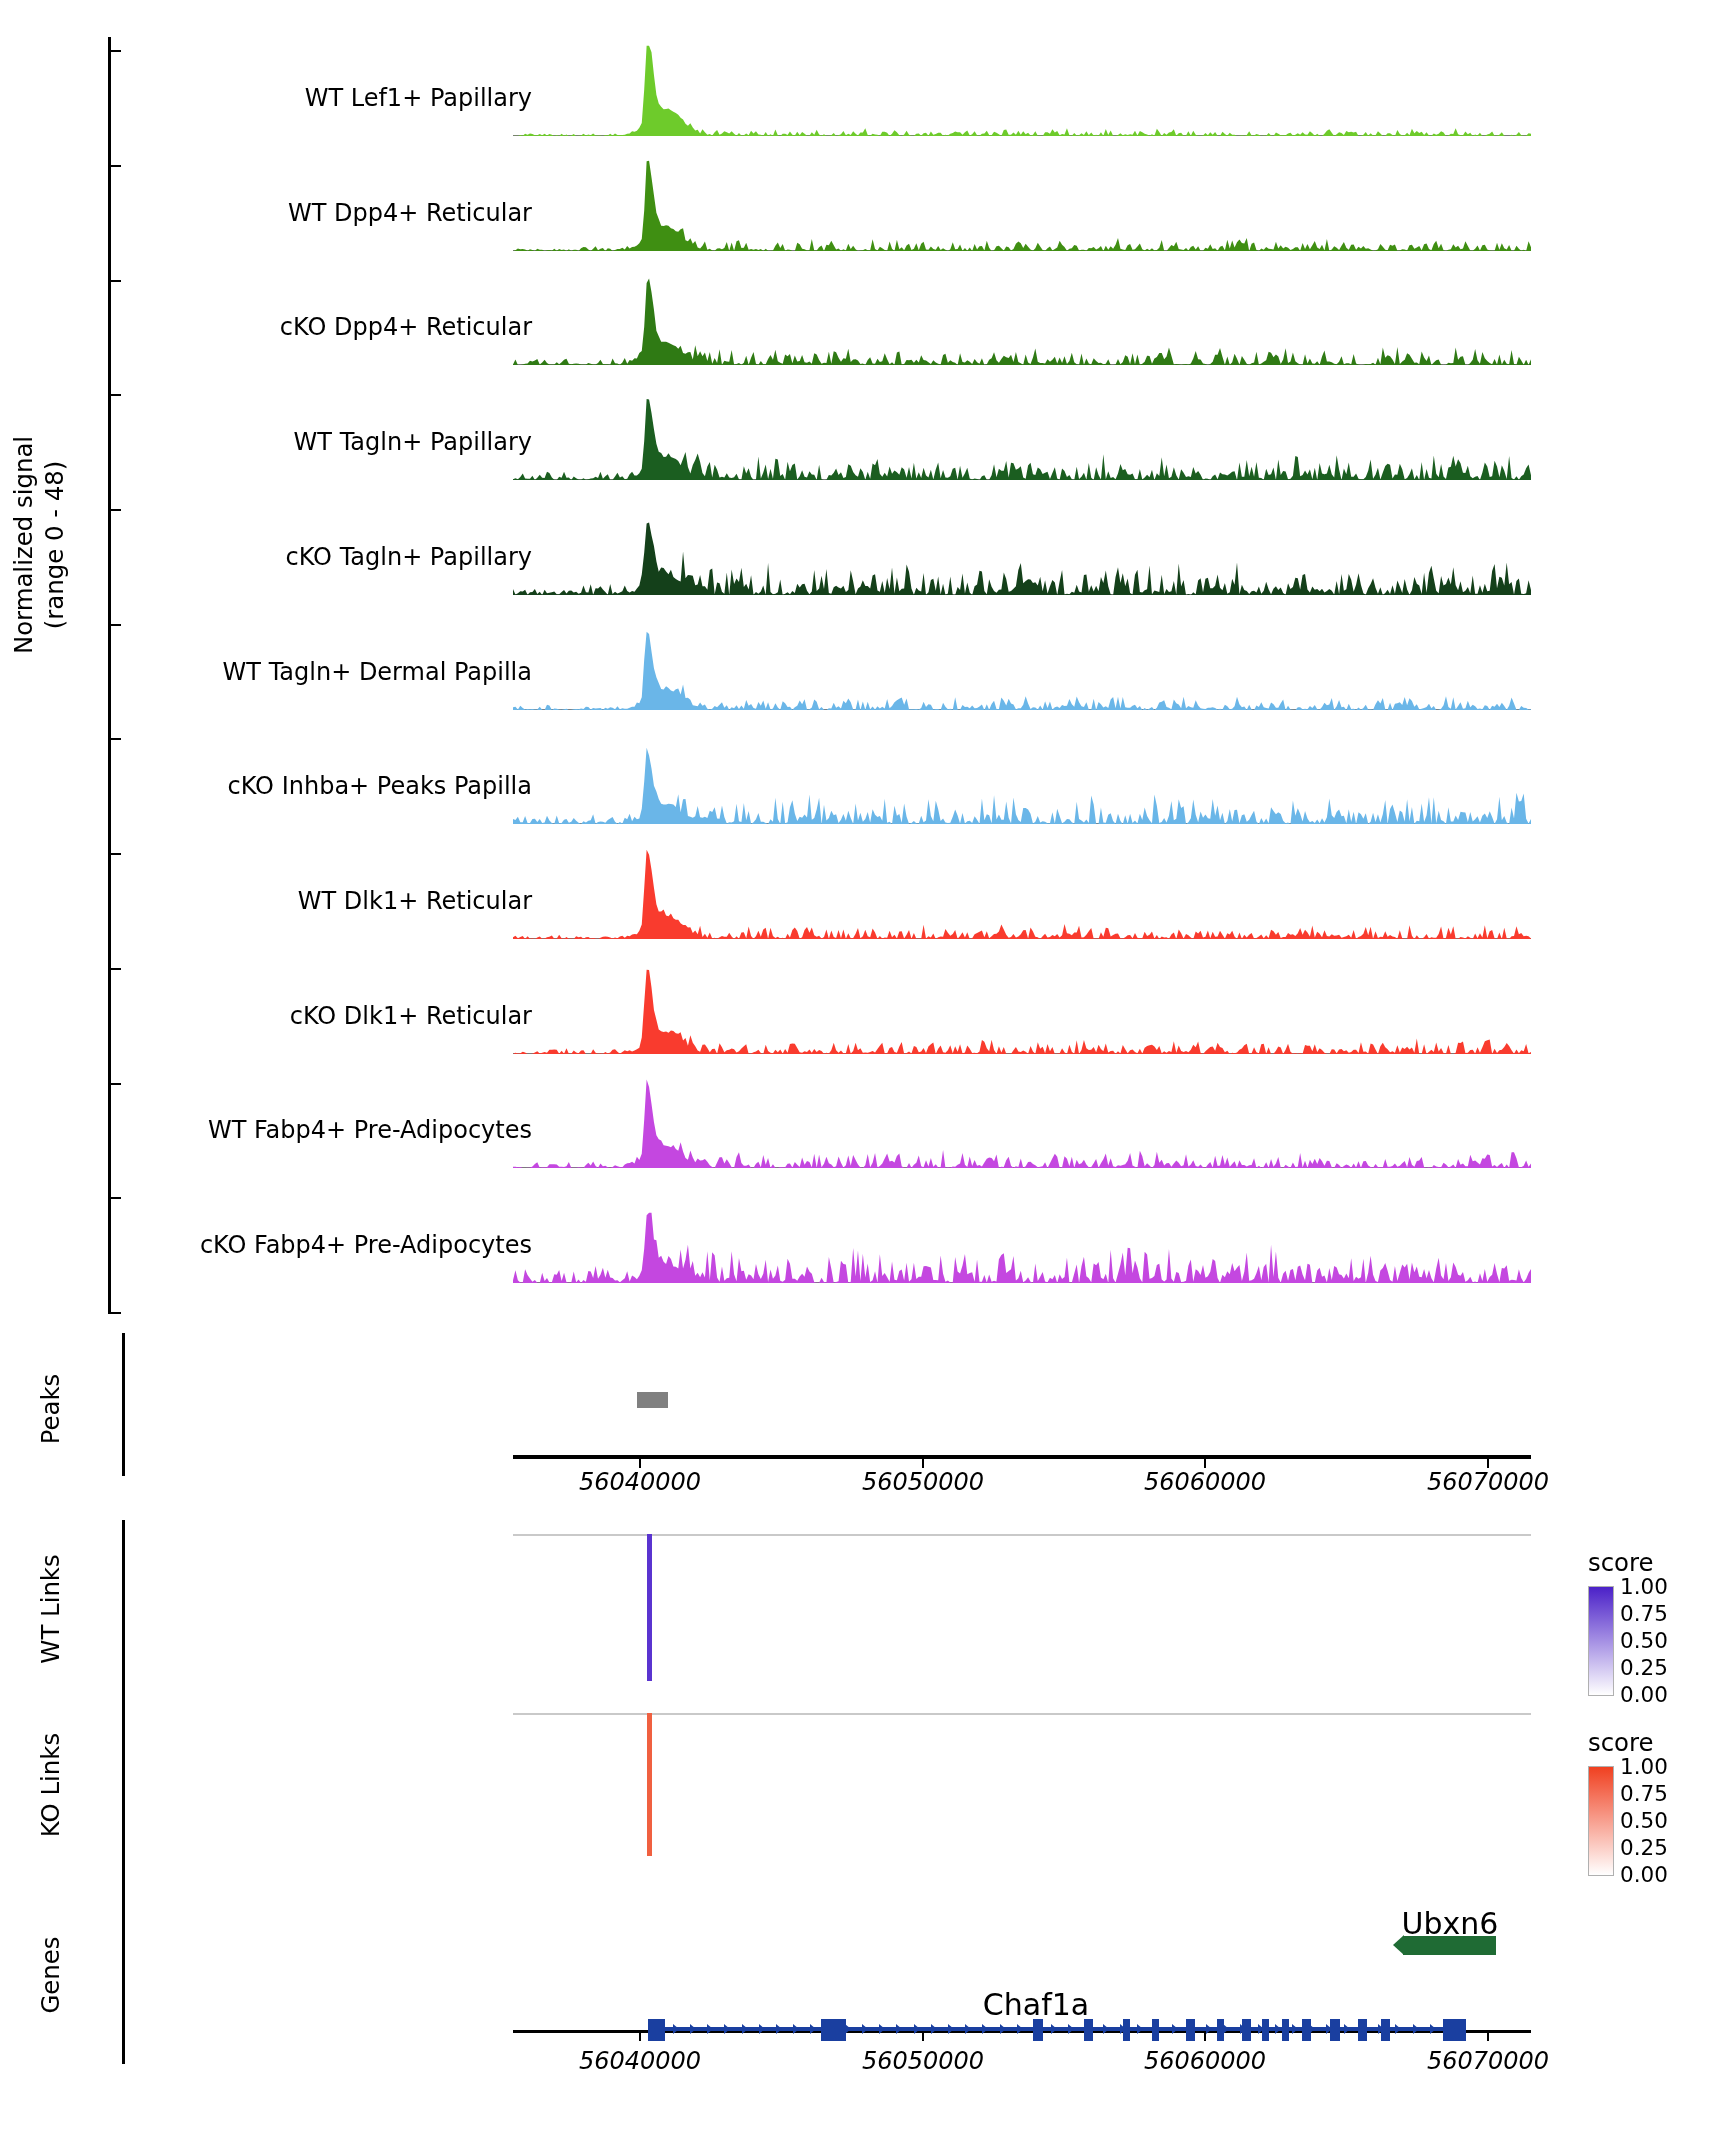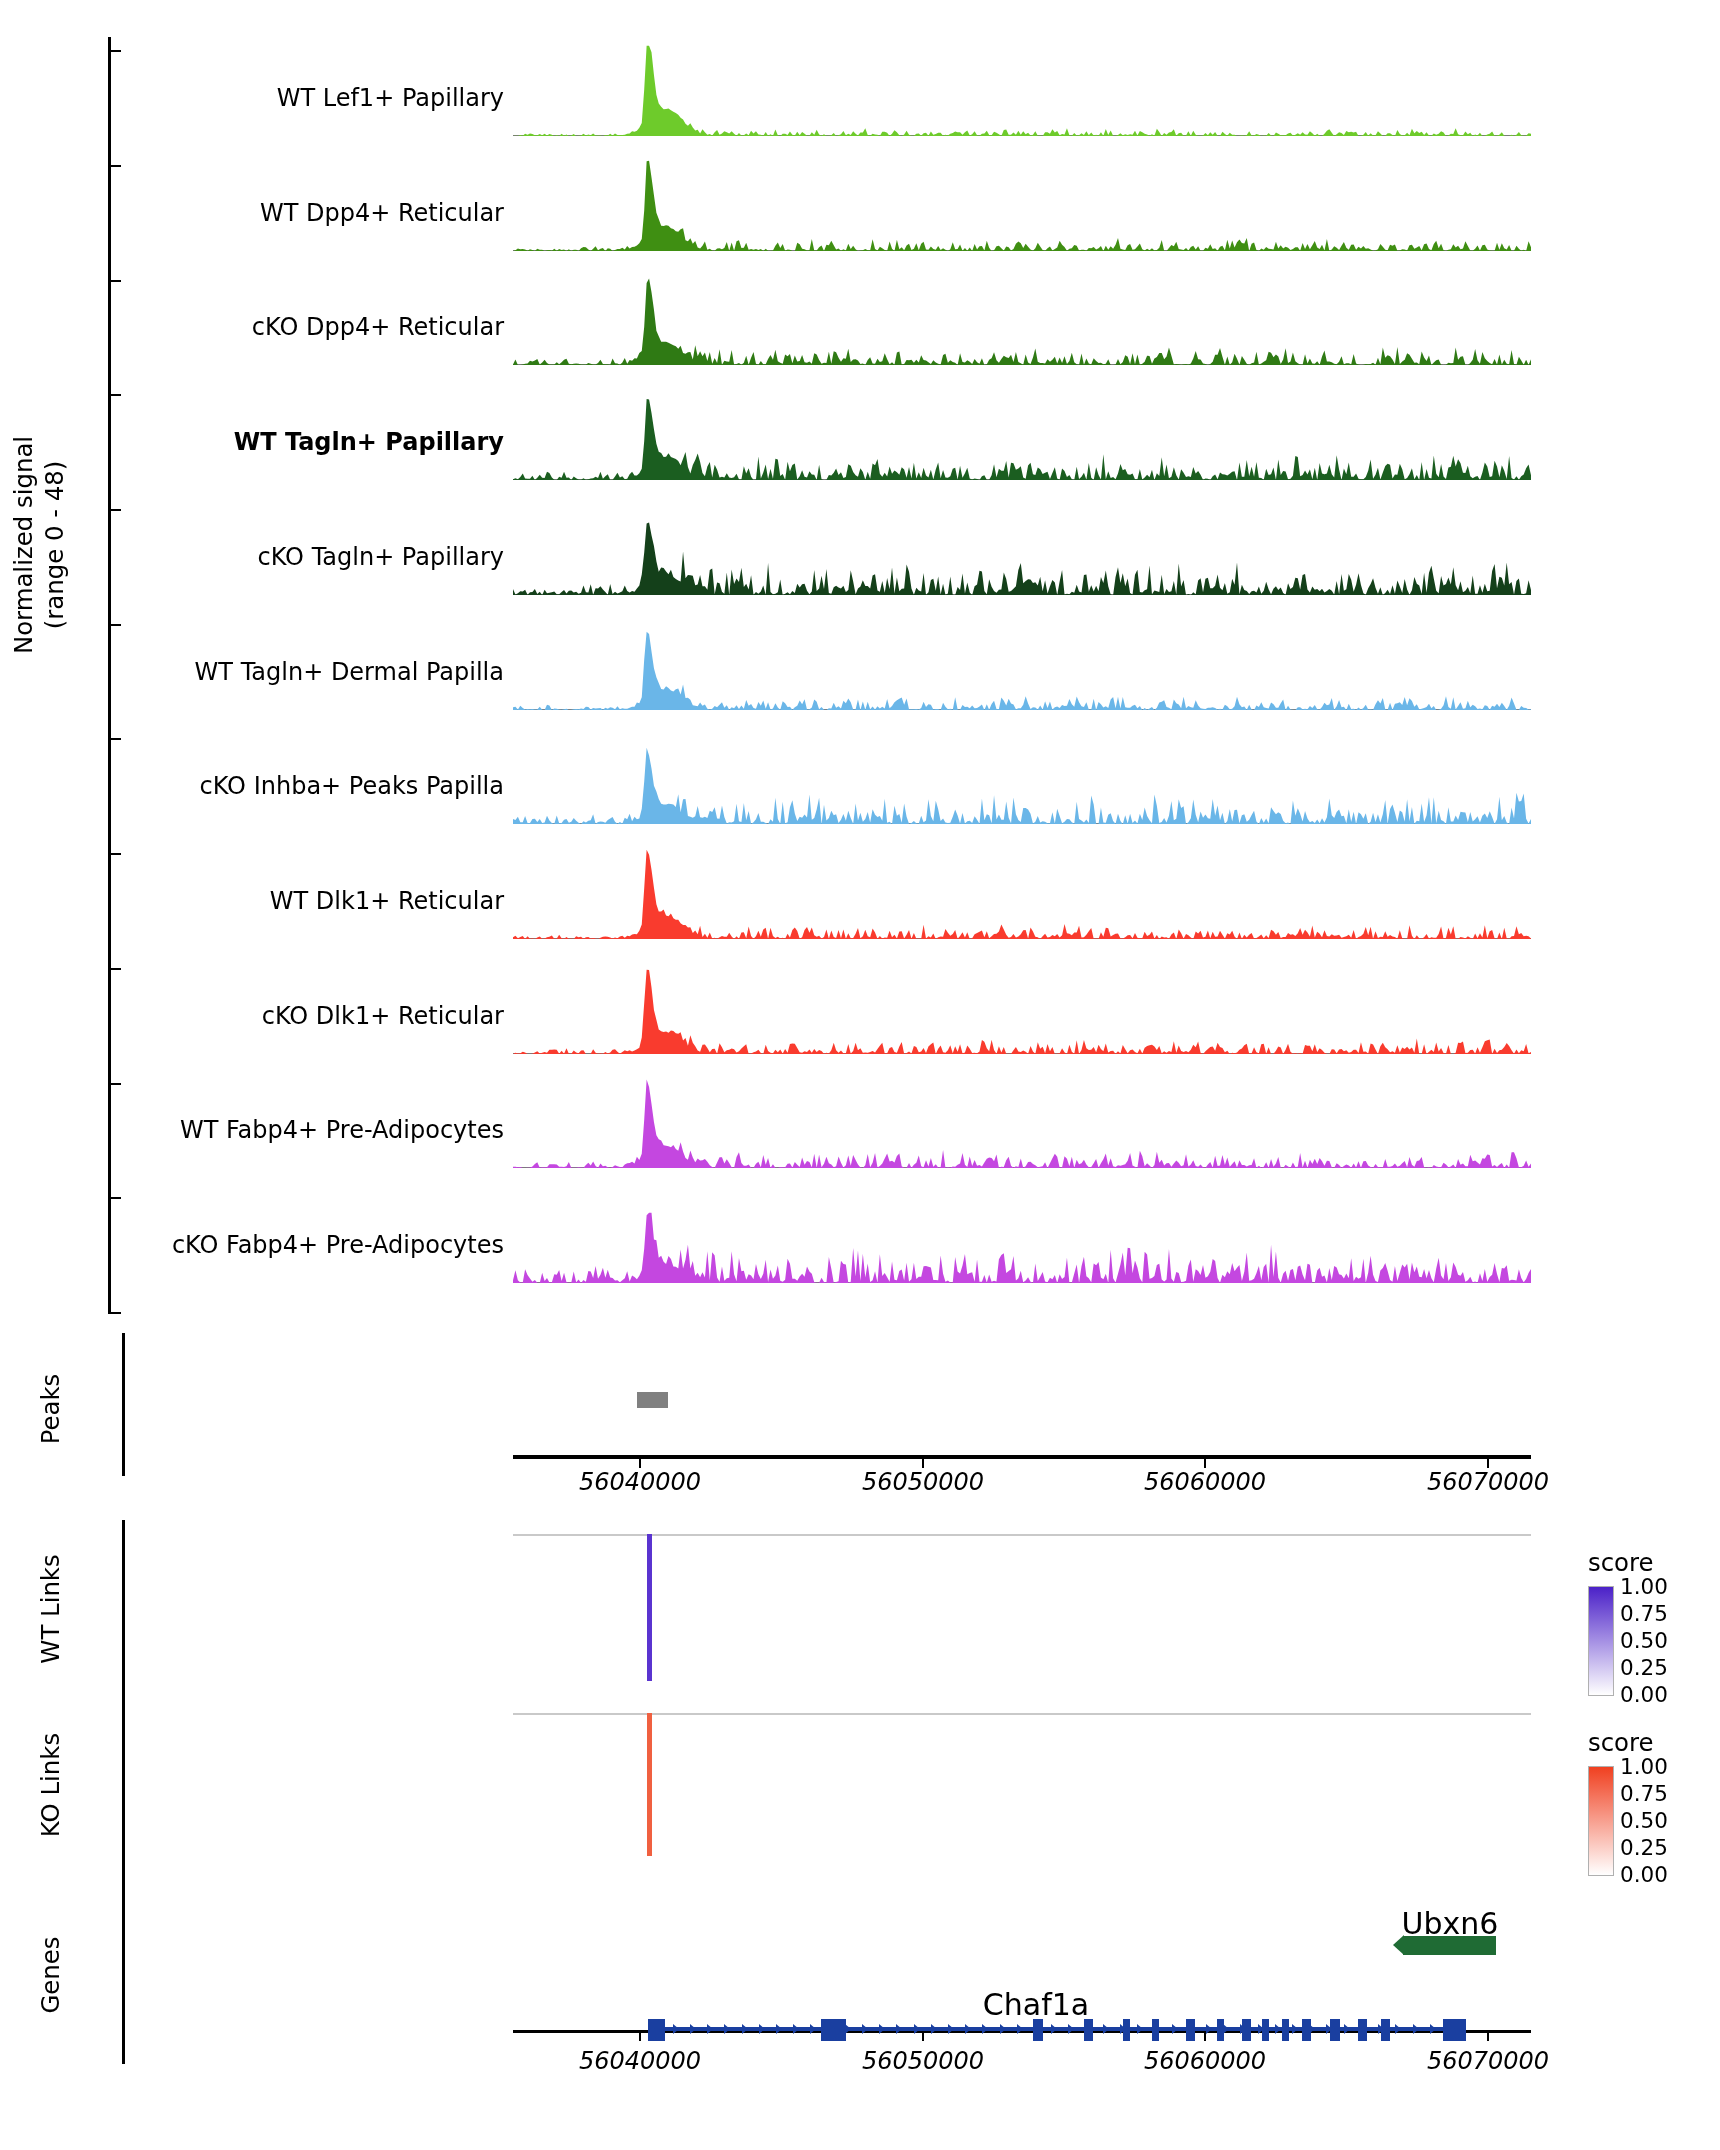--- a/index.html
+++ b/index.html
@@ -54,21 +54,21 @@
     height:93px;
   }
   .track .baseline {
     position:absolute;
     left:0; right:0; bottom:0;
     height:1.1px;
     background:#7a7a7a;
   }
   .track .label {
     position:absolute;
-    right:1027px;
+    right:999px;
     bottom:24.4px;
     white-space:nowrap;
     font-size:24px;
     text-align:right;
   }
   .track svg { position:absolute; left:0; top:0; width:100%; height:100%; display:block; }
 
   
   .peakbar {
     position:absolute;
@@ -180,21 +180,21 @@
           <path d="M 0 130 L 0.0 129.9 L 3.4 129.1 L 6.8 126.6 L 10.2 127.5 L 13.6 127.3 L 16.9 128.0 L 20.3 129.5 L 23.7 127.4 L 27.1 128.7 L 30.5 129.9 L 33.9 127.0 L 37.3 128.1 L 40.7 128.3 L 44.1 129.9 L 47.4 128.9 L 50.8 128.5 L 54.2 129.8 L 57.6 127.0 L 61.0 129.6 L 64.4 127.2 L 67.8 128.6 L 71.2 128.0 L 74.6 129.9 L 77.9 127.4 L 81.3 129.9 L 84.7 128.1 L 88.1 128.3 L 91.5 129.9 L 94.9 126.1 L 98.3 124.5 L 101.7 124.6 L 105.1 128.0 L 108.4 130.0 L 111.8 126.7 L 115.2 123.3 L 118.6 128.9 L 122.0 126.7 L 125.4 125.8 L 128.8 129.9 L 132.2 126.1 L 135.6 126.7 L 138.9 129.9 L 142.3 128.6 L 145.7 127.3 L 149.1 127.1 L 152.5 125.4 L 155.9 128.0 L 159.3 123.0 L 162.7 126.4 L 166.1 124.4 L 169.5 124.2 L 172.8 122.2 L 176.2 119.2 L 179.6 113.4 L 183.0 73.7 L 186.4 4.4 L 189.8 4.0 L 193.2 27.3 L 196.6 51.9 L 200.0 76.7 L 203.3 85.2 L 206.7 94.7 L 210.1 95.0 L 213.5 94.1 L 216.9 94.8 L 220.3 98.1 L 223.7 99.4 L 227.1 102.5 L 230.5 103.1 L 233.8 99.6 L 237.2 98.1 L 240.6 114.8 L 244.0 116.4 L 247.4 112.1 L 250.8 119.7 L 254.2 116.1 L 257.6 125.2 L 261.0 126.4 L 264.3 122.8 L 267.7 116.8 L 271.1 128.1 L 274.5 127.0 L 277.9 129.4 L 281.3 129.7 L 284.7 126.6 L 288.1 126.0 L 291.5 127.7 L 294.8 125.7 L 298.2 117.3 L 301.6 129.8 L 305.0 118.1 L 308.4 129.6 L 311.8 116.4 L 315.2 114.9 L 318.6 125.7 L 322.0 125.4 L 325.3 118.6 L 328.7 128.1 L 332.1 127.3 L 335.5 128.1 L 338.9 127.3 L 342.3 128.5 L 345.7 127.3 L 349.1 129.9 L 352.5 126.7 L 355.8 129.6 L 359.2 129.7 L 362.6 129.2 L 366.0 122.5 L 369.4 118.0 L 372.8 125.9 L 376.2 120.2 L 379.6 129.5 L 383.0 128.0 L 386.3 128.2 L 389.7 129.9 L 393.1 130.0 L 396.5 118.3 L 399.9 120.7 L 403.3 126.7 L 406.7 127.5 L 410.1 129.2 L 413.5 129.1 L 416.8 113.2 L 420.2 129.2 L 423.6 129.4 L 427.0 124.6 L 430.4 122.3 L 433.8 130.0 L 437.2 121.1 L 440.6 122.0 L 444.0 115.7 L 447.4 121.9 L 450.7 127.9 L 454.1 126.4 L 457.5 129.7 L 460.9 127.5 L 464.3 129.2 L 467.7 119.8 L 471.1 127.3 L 474.5 122.5 L 477.9 127.7 L 481.2 129.9 L 484.6 129.3 L 488.0 128.9 L 491.4 127.1 L 494.8 128.9 L 498.2 128.8 L 501.6 113.6 L 505.0 127.3 L 508.4 129.3 L 511.7 124.2 L 515.1 126.2 L 518.5 128.5 L 521.9 129.6 L 525.3 116.6 L 528.7 126.8 L 532.1 129.9 L 535.5 114.2 L 538.9 127.7 L 542.2 124.8 L 545.6 128.9 L 549.0 122.3 L 552.4 120.0 L 555.8 128.6 L 559.2 127.0 L 562.6 119.3 L 566.0 129.0 L 569.4 120.0 L 572.7 117.0 L 576.1 127.8 L 579.5 128.2 L 582.9 123.8 L 586.3 127.2 L 589.7 128.3 L 593.1 123.1 L 596.5 128.6 L 599.9 126.0 L 603.2 128.4 L 606.6 129.9 L 610.0 127.6 L 613.4 117.7 L 616.8 127.5 L 620.2 127.1 L 623.6 120.8 L 627.0 129.5 L 630.4 125.9 L 633.7 129.5 L 637.1 125.2 L 640.5 130.0 L 643.9 120.2 L 647.3 128.0 L 650.7 123.2 L 654.1 123.0 L 657.5 129.2 L 660.9 115.8 L 664.2 125.6 L 667.6 130.0 L 671.0 129.1 L 674.4 123.2 L 677.8 122.8 L 681.2 126.1 L 684.6 129.4 L 688.0 123.6 L 691.4 124.8 L 694.7 129.4 L 698.1 127.3 L 701.5 119.9 L 704.9 116.6 L 708.3 119.1 L 711.7 125.9 L 715.1 120.0 L 718.5 123.9 L 721.9 128.0 L 725.3 129.7 L 728.6 126.3 L 732.0 118.6 L 735.4 123.6 L 738.8 128.5 L 742.2 129.6 L 745.6 126.1 L 749.0 123.8 L 752.4 129.3 L 755.8 127.3 L 759.1 125.2 L 762.5 115.6 L 765.9 121.2 L 769.3 124.4 L 772.7 129.8 L 776.1 127.0 L 779.5 126.0 L 782.9 121.5 L 786.3 122.6 L 789.6 129.2 L 793.0 128.3 L 796.4 128.4 L 799.8 129.6 L 803.2 125.7 L 806.6 126.3 L 810.0 124.4 L 813.4 127.8 L 816.8 126.2 L 820.1 123.1 L 823.5 130.0 L 826.9 122.8 L 830.3 128.4 L 833.7 123.5 L 837.1 126.7 L 840.5 121.4 L 843.9 111.9 L 847.3 126.9 L 850.6 127.8 L 854.0 128.5 L 857.4 121.8 L 860.8 120.1 L 864.2 128.2 L 867.6 127.7 L 871.0 123.6 L 874.4 119.6 L 877.8 127.5 L 881.1 129.4 L 884.5 126.9 L 887.9 128.9 L 891.3 126.0 L 894.7 129.4 L 898.1 128.7 L 901.5 125.4 L 904.9 114.5 L 908.3 129.6 L 911.6 129.9 L 915.0 125.9 L 918.4 121.5 L 921.8 123.3 L 925.2 117.1 L 928.6 127.3 L 932.0 127.8 L 935.4 128.7 L 938.8 125.9 L 942.1 129.2 L 945.5 124.4 L 948.9 122.7 L 952.3 127.9 L 955.7 123.4 L 959.1 129.6 L 962.5 129.5 L 965.9 125.6 L 969.3 126.7 L 972.6 120.6 L 976.0 127.2 L 979.4 126.1 L 982.8 129.6 L 986.2 124.0 L 989.6 122.6 L 993.0 129.0 L 996.4 114.1 L 999.8 126.4 L 1003.2 115.3 L 1006.5 125.1 L 1009.9 117.8 L 1013.3 113.9 L 1016.7 118.8 L 1020.1 119.4 L 1023.5 111.9 L 1026.9 129.9 L 1030.3 119.8 L 1033.7 118.1 L 1037.0 128.7 L 1040.4 129.9 L 1043.8 126.6 L 1047.2 128.1 L 1050.6 124.3 L 1054.0 127.0 L 1057.4 127.3 L 1060.8 127.9 L 1064.2 117.2 L 1067.5 126.4 L 1070.9 121.9 L 1074.3 126.6 L 1077.7 124.1 L 1081.1 125.4 L 1084.5 128.5 L 1087.9 127.2 L 1091.3 124.6 L 1094.7 124.9 L 1098.0 129.7 L 1101.4 118.8 L 1104.8 127.2 L 1108.2 120.3 L 1111.6 127.6 L 1115.0 121.8 L 1118.4 115.9 L 1121.8 125.0 L 1125.2 127.1 L 1128.5 121.3 L 1131.9 129.2 L 1135.3 113.3 L 1138.7 129.6 L 1142.1 127.9 L 1145.5 123.2 L 1148.9 125.5 L 1152.3 128.6 L 1155.7 122.7 L 1159.0 117.3 L 1162.4 125.4 L 1165.8 128.2 L 1169.2 121.1 L 1172.6 121.0 L 1176.0 128.3 L 1179.4 123.9 L 1182.8 126.6 L 1186.2 122.9 L 1189.5 126.8 L 1192.9 126.3 L 1196.3 128.0 L 1199.7 129.7 L 1203.1 129.2 L 1206.5 127.7 L 1209.9 120.2 L 1213.3 124.0 L 1216.7 128.2 L 1220.0 129.1 L 1223.4 121.2 L 1226.8 122.8 L 1230.2 120.8 L 1233.6 129.5 L 1237.0 129.4 L 1240.4 127.4 L 1243.8 127.9 L 1247.2 129.2 L 1250.5 121.9 L 1253.9 121.3 L 1257.3 126.9 L 1260.7 125.1 L 1264.1 123.1 L 1267.5 128.9 L 1270.9 120.7 L 1274.3 119.4 L 1277.7 127.3 L 1281.1 129.1 L 1284.4 120.2 L 1287.8 115.5 L 1291.2 126.1 L 1294.6 119.7 L 1298.0 129.0 L 1301.4 130.0 L 1304.8 128.3 L 1308.2 127.5 L 1311.6 120.7 L 1314.9 125.1 L 1318.3 122.6 L 1321.7 127.6 L 1325.1 126.4 L 1328.5 116.5 L 1331.9 123.1 L 1335.3 129.3 L 1338.7 129.6 L 1342.1 126.9 L 1345.4 122.2 L 1348.8 129.3 L 1352.2 121.9 L 1355.6 121.3 L 1359.0 127.8 L 1362.4 129.2 L 1365.8 129.7 L 1369.2 129.7 L 1372.6 118.5 L 1375.9 128.4 L 1379.3 119.2 L 1382.7 126.0 L 1386.1 127.9 L 1389.5 121.6 L 1392.9 129.6 L 1396.3 129.7 L 1399.7 122.6 L 1403.1 126.7 L 1406.4 129.7 L 1409.8 128.3 L 1413.2 129.9 L 1416.6 116.3 L 1420.0 124.9 L 1420 130 Z" fill="#3f8f12" stroke="none"></path>
         </svg>
       </div>
       <div class="track" style="top: 272px;">
         <div class="label">cKO Dpp4+ Reticular</div>
         <div class="baseline"></div>
         <svg viewBox="0 0 1420 130" preserveAspectRatio="none">
           <path d="M 0 130 L 0.0 129.2 L 3.4 122.3 L 6.8 129.9 L 10.2 129.9 L 13.6 129.3 L 16.9 128.1 L 20.3 128.0 L 23.7 124.1 L 27.1 125.0 L 30.5 123.6 L 33.9 121.6 L 37.3 129.4 L 40.7 126.6 L 44.1 122.8 L 47.4 127.2 L 50.8 129.2 L 54.2 129.4 L 57.6 129.2 L 61.0 126.1 L 64.4 129.1 L 67.8 126.3 L 71.2 122.6 L 74.6 121.4 L 77.9 128.4 L 81.3 129.1 L 84.7 128.3 L 88.1 127.9 L 91.5 128.2 L 94.9 129.4 L 98.3 129.3 L 101.7 129.3 L 105.1 127.1 L 108.4 128.4 L 111.8 129.4 L 115.2 129.2 L 118.6 127.3 L 122.0 122.7 L 125.4 128.5 L 128.8 128.9 L 132.2 128.8 L 135.6 129.6 L 138.9 120.9 L 142.3 127.5 L 145.7 127.9 L 149.1 129.5 L 152.5 126.5 L 155.9 120.3 L 159.3 128.2 L 162.7 123.0 L 166.1 124.2 L 169.5 120.6 L 172.8 120.8 L 176.2 113.2 L 179.6 110.6 L 183.0 76.9 L 186.4 15.5 L 189.8 9.0 L 193.2 28.3 L 196.6 52.7 L 200.0 82.2 L 203.3 89.8 L 206.7 97.5 L 210.1 97.5 L 213.5 97.5 L 216.9 99.0 L 220.3 100.5 L 223.7 102.3 L 227.1 103.9 L 230.5 107.3 L 233.8 103.1 L 237.2 113.1 L 240.6 114.3 L 244.0 112.2 L 247.4 111.8 L 250.8 122.3 L 254.2 102.5 L 257.6 117.6 L 261.0 110.9 L 264.3 117.8 L 267.7 112.5 L 271.1 124.3 L 274.5 111.9 L 277.9 128.1 L 281.3 120.1 L 284.7 127.1 L 288.1 107.9 L 291.5 129.6 L 294.8 123.9 L 298.2 125.2 L 301.6 125.5 L 305.0 109.1 L 308.4 129.4 L 311.8 128.7 L 315.2 127.1 L 318.6 129.7 L 322.0 126.7 L 325.3 117.2 L 328.7 129.6 L 332.1 119.9 L 335.5 111.9 L 338.9 128.4 L 342.3 129.6 L 345.7 124.3 L 349.1 128.9 L 352.5 129.0 L 355.8 121.6 L 359.2 115.9 L 362.6 122.7 L 366.0 108.7 L 369.4 124.9 L 372.8 127.0 L 376.2 128.3 L 379.6 115.2 L 383.0 117.7 L 386.3 114.7 L 389.7 127.5 L 393.1 116.8 L 396.5 125.1 L 399.9 124.3 L 403.3 116.1 L 406.7 126.1 L 410.1 126.9 L 413.5 125.0 L 416.8 128.3 L 420.2 113.7 L 423.6 115.3 L 427.0 123.1 L 430.4 128.2 L 433.8 126.8 L 437.2 127.1 L 440.6 111.5 L 444.0 128.3 L 447.4 110.7 L 450.7 112.3 L 454.1 119.8 L 457.5 125.5 L 460.9 120.6 L 464.3 121.4 L 467.7 107.4 L 471.1 125.7 L 474.5 122.2 L 477.9 121.9 L 481.2 123.8 L 484.6 128.7 L 488.0 127.8 L 491.4 130.0 L 494.8 123.1 L 498.2 119.0 L 501.6 127.8 L 505.0 128.4 L 508.4 121.1 L 511.7 125.7 L 515.1 124.8 L 518.5 113.6 L 521.9 122.1 L 525.3 128.8 L 528.7 126.1 L 532.1 129.5 L 535.5 112.6 L 538.9 111.3 L 542.2 129.3 L 545.6 128.6 L 549.0 123.1 L 552.4 123.5 L 555.8 122.5 L 559.2 126.9 L 562.6 122.7 L 566.0 126.6 L 569.4 116.2 L 572.7 123.1 L 576.1 123.6 L 579.5 126.3 L 582.9 128.6 L 586.3 123.5 L 589.7 126.4 L 593.1 128.3 L 596.5 129.3 L 599.9 116.0 L 603.2 114.3 L 606.6 126.7 L 610.0 123.2 L 613.4 125.7 L 616.8 126.8 L 620.2 130.0 L 623.6 113.7 L 627.0 125.7 L 630.4 126.5 L 633.7 123.3 L 637.1 125.4 L 640.5 128.6 L 643.9 121.6 L 647.3 126.1 L 650.7 128.3 L 654.1 120.4 L 657.5 130.0 L 660.9 128.8 L 664.2 122.5 L 667.6 120.7 L 671.0 112.3 L 674.4 123.2 L 677.8 126.9 L 681.2 121.5 L 684.6 116.9 L 688.0 119.3 L 691.4 120.3 L 694.7 115.8 L 698.1 125.7 L 701.5 111.7 L 704.9 125.7 L 708.3 127.7 L 711.7 129.8 L 715.1 115.2 L 718.5 126.4 L 721.9 128.6 L 725.3 119.4 L 728.6 107.1 L 732.0 125.4 L 735.4 127.3 L 738.8 127.1 L 742.2 127.9 L 745.6 121.8 L 749.0 125.4 L 752.4 122.8 L 755.8 118.5 L 759.1 128.0 L 762.5 119.6 L 765.9 127.3 L 769.3 117.7 L 772.7 128.7 L 776.1 124.4 L 779.5 112.9 L 782.9 126.1 L 786.3 129.1 L 789.6 129.6 L 793.0 114.0 L 796.4 129.8 L 799.8 120.9 L 803.2 127.8 L 806.6 129.0 L 810.0 120.5 L 813.4 124.4 L 816.8 127.1 L 820.1 127.0 L 823.5 129.0 L 826.9 128.3 L 830.3 121.9 L 833.7 129.9 L 837.1 130.0 L 840.5 129.2 L 843.9 121.5 L 847.3 129.1 L 850.6 125.9 L 854.0 116.2 L 857.4 118.4 L 860.8 128.8 L 864.2 113.7 L 867.6 128.8 L 871.0 115.2 L 874.4 129.8 L 877.8 128.1 L 881.1 125.5 L 884.5 117.0 L 887.9 117.3 L 891.3 128.2 L 894.7 121.0 L 898.1 118.8 L 901.5 113.3 L 904.9 113.4 L 908.3 121.8 L 911.6 118.0 L 915.0 105.5 L 918.4 117.0 L 921.8 129.3 L 925.2 128.6 L 928.6 129.1 L 932.0 129.7 L 935.4 129.0 L 938.8 128.7 L 942.1 129.3 L 945.5 128.0 L 948.9 120.9 L 952.3 110.3 L 955.7 121.9 L 959.1 122.4 L 962.5 128.0 L 965.9 128.6 L 969.3 129.9 L 972.6 128.5 L 976.0 125.6 L 979.4 115.7 L 982.8 115.6 L 986.2 106.2 L 989.6 118.6 L 993.0 129.6 L 996.4 118.0 L 999.8 129.6 L 1003.2 126.1 L 1006.5 114.4 L 1009.9 121.2 L 1013.3 129.8 L 1016.7 117.4 L 1020.1 122.5 L 1023.5 128.2 L 1026.9 129.7 L 1030.3 127.5 L 1033.7 126.4 L 1037.0 111.4 L 1040.4 129.4 L 1043.8 128.0 L 1047.2 125.6 L 1050.6 123.4 L 1054.0 111.6 L 1057.4 112.9 L 1060.8 119.1 L 1064.2 115.4 L 1067.5 118.1 L 1070.9 128.5 L 1074.3 122.3 L 1077.7 106.5 L 1081.1 127.3 L 1084.5 125.1 L 1087.9 112.7 L 1091.3 124.8 L 1094.7 127.5 L 1098.0 129.2 L 1101.4 129.6 L 1104.8 114.8 L 1108.2 128.0 L 1111.6 120.9 L 1115.0 127.9 L 1118.4 128.4 L 1121.8 124.6 L 1125.2 129.6 L 1128.5 118.2 L 1131.9 109.7 L 1135.3 125.0 L 1138.7 125.0 L 1142.1 126.2 L 1145.5 128.4 L 1148.9 128.9 L 1152.3 125.6 L 1155.7 117.7 L 1159.0 129.0 L 1162.4 127.6 L 1165.8 127.7 L 1169.2 128.9 L 1172.6 114.6 L 1176.0 128.0 L 1179.4 129.4 L 1182.8 130.0 L 1186.2 129.5 L 1189.5 128.6 L 1192.9 129.1 L 1196.3 128.6 L 1199.7 127.0 L 1203.1 129.8 L 1206.5 119.9 L 1209.9 129.0 L 1213.3 105.5 L 1216.7 120.0 L 1220.0 116.2 L 1223.4 117.7 L 1226.8 122.2 L 1230.2 128.5 L 1233.6 105.0 L 1237.0 128.7 L 1240.4 125.0 L 1243.8 122.7 L 1247.2 113.6 L 1250.5 115.5 L 1253.9 121.3 L 1257.3 126.7 L 1260.7 126.5 L 1264.1 129.0 L 1267.5 111.3 L 1270.9 119.5 L 1274.3 124.4 L 1277.7 116.7 L 1281.1 130.0 L 1284.4 126.6 L 1287.8 123.2 L 1291.2 122.2 L 1294.6 129.8 L 1298.0 129.9 L 1301.4 129.8 L 1304.8 126.7 L 1308.2 127.4 L 1311.6 127.2 L 1314.9 105.4 L 1318.3 122.6 L 1321.7 118.3 L 1325.1 117.6 L 1328.5 129.5 L 1331.9 130.0 L 1335.3 127.2 L 1338.7 122.5 L 1342.1 107.6 L 1345.4 123.3 L 1348.8 128.3 L 1352.2 111.9 L 1355.6 120.5 L 1359.0 124.5 L 1362.4 127.2 L 1365.8 128.9 L 1369.2 121.5 L 1372.6 129.3 L 1375.9 115.3 L 1379.3 129.2 L 1382.7 122.5 L 1386.1 128.3 L 1389.5 128.9 L 1392.9 108.9 L 1396.3 128.7 L 1399.7 129.6 L 1403.1 118.5 L 1406.4 123.8 L 1409.8 129.5 L 1413.2 122.6 L 1416.6 129.9 L 1420.0 121.9 L 1420 130 Z" fill="#2f7a14" stroke="none"></path>
         </svg>
       </div>
-      <div class="track" style="top: 387px; font-weight: bold;">
+      <div class="track" style="top: 387px;">
         <div class="label">WT Tagln+ Papillary</div>
         <div class="baseline"></div>
         <svg viewBox="0 0 1420 130" preserveAspectRatio="none">
           <path d="M 0 130 L 0.0 129.1 L 3.4 127.5 L 6.8 129.1 L 10.2 125.8 L 13.6 120.9 L 16.9 127.8 L 20.3 128.3 L 23.7 128.1 L 27.1 124.1 L 30.5 130.0 L 33.9 126.8 L 37.3 122.6 L 40.7 126.9 L 44.1 127.3 L 47.4 118.4 L 50.8 120.1 L 54.2 126.4 L 57.6 129.6 L 61.0 129.9 L 64.4 125.3 L 67.8 126.8 L 71.2 118.6 L 74.6 126.8 L 77.9 126.4 L 81.3 130.0 L 84.7 125.1 L 88.1 127.6 L 91.5 129.4 L 94.9 129.8 L 98.3 127.5 L 101.7 129.7 L 105.1 129.0 L 108.4 128.0 L 111.8 127.6 L 115.2 125.6 L 118.6 127.2 L 122.0 118.4 L 125.4 128.2 L 128.8 124.6 L 132.2 122.0 L 135.6 129.8 L 138.9 129.8 L 142.3 125.2 L 145.7 120.0 L 149.1 126.6 L 152.5 124.6 L 155.9 128.8 L 159.3 128.3 L 162.7 122.1 L 166.1 118.3 L 169.5 123.6 L 172.8 123.6 L 176.2 120.7 L 179.6 114.1 L 183.0 75.7 L 186.4 16.9 L 189.8 17.4 L 193.2 36.3 L 196.6 59.0 L 200.0 79.2 L 203.3 90.5 L 206.7 92.1 L 210.1 98.0 L 213.5 97.4 L 216.9 92.6 L 220.3 97.8 L 223.7 99.3 L 227.1 100.5 L 230.5 103.3 L 233.8 109.3 L 237.2 100.2 L 240.6 90.7 L 244.0 111.8 L 247.4 121.0 L 250.8 108.9 L 254.2 102.1 L 257.6 92.8 L 261.0 104.9 L 264.3 120.3 L 267.7 124.6 L 271.1 111.1 L 274.5 104.9 L 277.9 126.4 L 281.3 108.7 L 284.7 115.6 L 288.1 126.5 L 291.5 125.4 L 294.8 126.6 L 298.2 120.6 L 301.6 126.6 L 305.0 127.2 L 308.4 126.0 L 311.8 121.2 L 315.2 128.9 L 318.6 129.4 L 322.0 110.9 L 325.3 120.8 L 328.7 113.5 L 332.1 125.4 L 335.5 129.9 L 338.9 129.4 L 342.3 97.1 L 345.7 128.0 L 349.1 119.4 L 352.5 108.2 L 355.8 128.6 L 359.2 114.1 L 362.6 128.3 L 366.0 100.3 L 369.4 101.3 L 372.8 124.4 L 376.2 121.7 L 379.6 129.6 L 383.0 104.4 L 386.3 117.7 L 389.7 109.0 L 393.1 107.1 L 396.5 129.2 L 399.9 124.9 L 403.3 116.4 L 406.7 125.6 L 410.1 126.5 L 413.5 117.9 L 416.8 122.2 L 420.2 122.7 L 423.6 130.0 L 427.0 108.8 L 430.4 129.1 L 433.8 129.9 L 437.2 129.7 L 440.6 123.1 L 444.0 123.7 L 447.4 119.7 L 450.7 114.0 L 454.1 123.1 L 457.5 119.1 L 460.9 127.1 L 464.3 125.8 L 467.7 107.9 L 471.1 110.1 L 474.5 118.9 L 477.9 123.5 L 481.2 125.5 L 484.6 113.5 L 488.0 118.7 L 491.4 129.5 L 494.8 118.4 L 498.2 128.1 L 501.6 107.0 L 505.0 109.3 L 508.4 100.5 L 511.7 121.2 L 515.1 125.6 L 518.5 119.8 L 521.9 125.1 L 525.3 111.2 L 528.7 121.2 L 532.1 116.8 L 535.5 119.1 L 538.9 122.5 L 542.2 112.3 L 545.6 115.2 L 549.0 126.7 L 552.4 111.9 L 555.8 127.8 L 559.2 105.9 L 562.6 128.0 L 566.0 119.3 L 569.4 127.2 L 572.7 113.0 L 576.1 123.7 L 579.5 126.6 L 582.9 115.6 L 586.3 129.3 L 589.7 115.2 L 593.1 105.7 L 596.5 127.6 L 599.9 116.1 L 603.2 126.5 L 606.6 126.7 L 610.0 124.8 L 613.4 114.3 L 616.8 112.8 L 620.2 129.3 L 623.6 110.1 L 627.0 126.8 L 630.4 120.7 L 633.7 112.9 L 637.1 127.8 L 640.5 129.2 L 643.9 127.8 L 647.3 128.5 L 650.7 130.0 L 654.1 124.8 L 657.5 123.5 L 660.9 129.8 L 664.2 129.8 L 667.6 123.4 L 671.0 107.9 L 674.4 126.2 L 677.8 114.2 L 681.2 116.9 L 684.6 116.9 L 688.0 103.4 L 691.4 126.4 L 694.7 105.9 L 698.1 106.5 L 701.5 115.7 L 704.9 113.8 L 708.3 110.7 L 711.7 126.5 L 715.1 128.4 L 718.5 109.9 L 721.9 105.8 L 725.3 121.9 L 728.6 123.1 L 732.0 112.4 L 735.4 114.8 L 738.8 121.7 L 742.2 120.0 L 745.6 118.3 L 749.0 128.7 L 752.4 120.3 L 755.8 112.1 L 759.1 128.0 L 762.5 129.7 L 765.9 114.0 L 769.3 117.3 L 772.7 125.7 L 776.1 123.0 L 779.5 128.9 L 782.9 129.7 L 786.3 111.6 L 789.6 128.7 L 793.0 125.6 L 796.4 119.7 L 799.8 129.5 L 803.2 106.2 L 806.6 126.7 L 810.0 130.0 L 813.4 112.2 L 816.8 123.0 L 820.1 129.2 L 823.5 94.1 L 826.9 129.0 L 830.3 117.6 L 833.7 127.3 L 837.1 125.7 L 840.5 129.1 L 843.9 120.9 L 847.3 107.6 L 850.6 116.4 L 854.0 114.6 L 857.4 121.8 L 860.8 122.5 L 864.2 121.0 L 867.6 129.0 L 871.0 128.9 L 874.4 114.6 L 877.8 129.3 L 881.1 126.4 L 884.5 122.8 L 887.9 126.0 L 891.3 115.7 L 894.7 129.9 L 898.1 120.4 L 901.5 124.5 L 904.9 98.2 L 908.3 124.6 L 911.6 108.4 L 915.0 127.7 L 918.4 125.4 L 921.8 112.2 L 925.2 123.4 L 928.6 129.4 L 932.0 115.1 L 935.4 120.0 L 938.8 125.7 L 942.1 124.9 L 945.5 125.8 L 948.9 111.7 L 952.3 120.8 L 955.7 117.3 L 959.1 122.6 L 962.5 129.7 L 965.9 128.0 L 969.3 128.4 L 972.6 130.0 L 976.0 124.8 L 979.4 122.2 L 982.8 129.0 L 986.2 119.4 L 989.6 121.9 L 993.0 122.2 L 996.4 123.8 L 999.8 121.4 L 1003.2 118.5 L 1006.5 117.9 L 1009.9 129.9 L 1013.3 105.7 L 1016.7 125.4 L 1020.1 125.6 L 1023.5 102.1 L 1026.9 124.7 L 1030.3 111.4 L 1033.7 125.6 L 1037.0 105.0 L 1040.4 127.0 L 1043.8 127.2 L 1047.2 129.6 L 1050.6 114.4 L 1054.0 123.1 L 1057.4 122.0 L 1060.8 112.4 L 1064.2 129.9 L 1067.5 101.3 L 1070.9 122.9 L 1074.3 117.5 L 1077.7 118.0 L 1081.1 129.1 L 1084.5 128.1 L 1087.9 124.2 L 1091.3 96.5 L 1094.7 97.7 L 1098.0 124.9 L 1101.4 123.1 L 1104.8 116.6 L 1108.2 122.3 L 1111.6 115.1 L 1115.0 128.9 L 1118.4 113.0 L 1121.8 130.0 L 1125.2 106.4 L 1128.5 121.0 L 1131.9 122.0 L 1135.3 120.8 L 1138.7 108.8 L 1142.1 121.9 L 1145.5 126.5 L 1148.9 95.3 L 1152.3 115.3 L 1155.7 130.0 L 1159.0 113.9 L 1162.4 122.0 L 1165.8 105.6 L 1169.2 125.6 L 1172.6 125.3 L 1176.0 120.9 L 1179.4 128.4 L 1182.8 129.1 L 1186.2 128.8 L 1189.5 125.8 L 1192.9 117.1 L 1196.3 101.5 L 1199.7 128.1 L 1203.1 122.8 L 1206.5 113.0 L 1209.9 129.2 L 1213.3 119.4 L 1216.7 110.5 L 1220.0 107.4 L 1223.4 108.6 L 1226.8 127.9 L 1230.2 122.4 L 1233.6 122.8 L 1237.0 107.2 L 1240.4 115.1 L 1243.8 128.9 L 1247.2 127.1 L 1250.5 121.8 L 1253.9 113.7 L 1257.3 129.0 L 1260.7 123.0 L 1264.1 129.9 L 1267.5 104.8 L 1270.9 129.9 L 1274.3 114.5 L 1277.7 126.8 L 1281.1 127.9 L 1284.4 95.9 L 1287.8 121.2 L 1291.2 126.2 L 1294.6 107.8 L 1298.0 125.1 L 1301.4 128.7 L 1304.8 112.5 L 1308.2 111.5 L 1311.6 96.1 L 1314.9 111.0 L 1318.3 101.0 L 1321.7 106.5 L 1325.1 119.8 L 1328.5 120.2 L 1331.9 110.1 L 1335.3 124.7 L 1338.7 127.5 L 1342.1 125.3 L 1345.4 124.5 L 1348.8 129.9 L 1352.2 119.6 L 1355.6 105.4 L 1359.0 111.2 L 1362.4 125.9 L 1365.8 124.6 L 1369.2 103.1 L 1372.6 111.1 L 1375.9 126.0 L 1379.3 109.3 L 1382.7 116.9 L 1386.1 128.5 L 1389.5 96.4 L 1392.9 127.2 L 1396.3 129.3 L 1399.7 124.6 L 1403.1 129.7 L 1406.4 124.6 L 1409.8 122.4 L 1413.2 113.6 L 1416.6 108.5 L 1420.0 123.5 L 1420 130 Z" fill="#1b5e20" stroke="none"></path>
         </svg>
       </div>
       <div class="track" style="top: 502px;">
         <div class="label">cKO Tagln+ Papillary</div>
         <div class="baseline"></div>
         <svg viewBox="0 0 1420 130" preserveAspectRatio="none">

